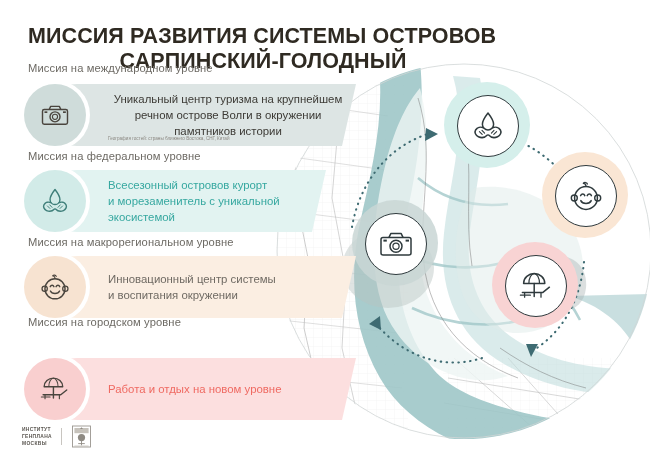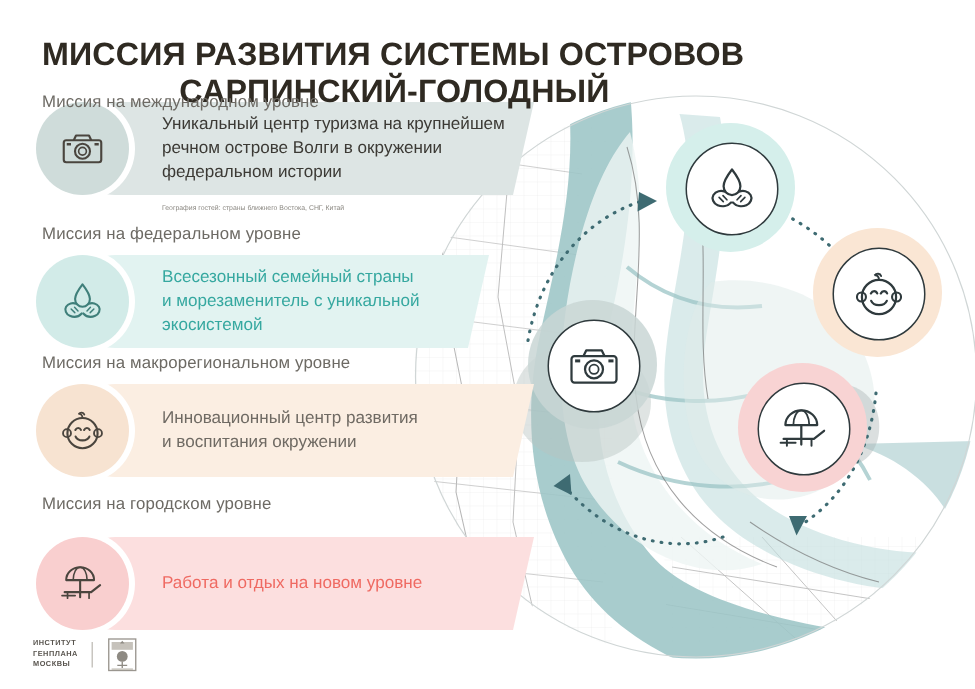--- a/index.html
+++ b/index.html
@@ -241,78 +241,78 @@
   </div>
 
   <h1 class="headline">
     <span>Миссия развития системы островов</span>
     <span class="l2">Сарпинский-Голодный</span>
   </h1>
 
   <div class="level" style="top:150px;">Миссия на федеральном уровне</div>
   <div class="level" style="top:62px;">Миссия на международном уровне</div>
   <div class="level" style="top:236px;">Миссия на макрорегиональном уровне</div>
-  <div class="level" style="top:330px;">Миссия на городском уровне</div>
-
-  <div class="card c1" style="top:68px;width:330px;">
+  <div class="level" style="top:316px;">Миссия на городском уровне</div>
+
+  <div class="card c1" style="top:84px;width:330px;text-align:center;">
     <div class="bar" style="width:290px;"></div>
     <div class="tail" style="left:296px;width:36px;"></div>
     <div class="puck">
       <svg width="30" height="26" viewBox="0 0 36 30">
         <rect x="3" y="8.4" width="30" height="17.6" rx="2" fill="none" stroke="#4a453e" stroke-width="1.7"></rect>
         <path d="M11 8.4 L12.8 4.6 L23.2 4.6 L25 8.4" fill="none" stroke="#4a453e" stroke-width="1.7" stroke-linejoin="round"></path>
         <circle cx="18" cy="17.2" r="6" fill="none" stroke="#4a453e" stroke-width="1.7"></circle>
         <circle cx="18" cy="17.2" r="3.1" fill="none" stroke="#4a453e" stroke-width="1.3"></circle>
         <rect x="5.4" y="10.6" width="3.4" height="2" fill="#4a453e"></rect>
         <rect x="27.6" y="10.6" width="3.4" height="2" fill="#4a453e"></rect>
       </svg>
     </div>
     <div class="txt">
       <span>Уникальный центр туризма на крупнейшем</span>
       <span>речном острове Волги в окружении</span>
-      <span>федеральном истории</span>
+      <span>памятников истории</span>
     </div>
   </div>
   <div class="sub" style="position:absolute;left:108px;top:136px;z-index:40;font-size:4.6px;color:#8b8882;white-space:nowrap;">География гостей: страны ближнего Востока, СНГ, Китай</div>
 
   <div class="card c2" style="top:170px;width:330px;">
     <div class="bar" style="width:260px;"></div>
     <div class="tail" style="left:266px;width:36px;"></div>
     <div class="puck">
       <svg width="30" height="30" viewBox="0 0 34 34">
         <path d="M17 4 C17 4 11.4 11.2 11.4 15.2 C11.4 18.5 13.9 21 17 21 C20.1 21 22.6 18.5 22.6 15.2 C22.6 11.2 17 4 17 4 Z" fill="none" stroke="#3f7f7a" stroke-width="1.6" stroke-linejoin="round"></path>
         <path d="M12.4 18.8 C9.6 17.6 6.2 18.4 4.6 21 C3.2 23.3 4.6 26.6 7.4 27.8 C10.6 29.2 14.2 28.4 16.4 26" fill="none" stroke="#3f7f7a" stroke-width="1.6" stroke-linecap="round"></path>
         <path d="M21.6 18.8 C24.4 17.6 27.8 18.4 29.4 21 C30.8 23.3 29.4 26.6 26.6 27.8 C23.4 29.2 19.8 28.4 17.6 26" fill="none" stroke="#3f7f7a" stroke-width="1.6" stroke-linecap="round"></path>
         <path d="M8.4 22.6 L11.2 25.4 M11 21.4 L13.6 24.2" stroke="#3f7f7a" stroke-width="1.1" stroke-linecap="round"></path>
         <path d="M25.6 22.6 L22.8 25.4 M23 21.4 L20.4 24.2" stroke="#3f7f7a" stroke-width="1.1" stroke-linecap="round"></path>
       </svg>
     </div>
     <div class="txt">
-      <span>Всесезонный семейный страны</span>
+      <span>Всесезонный островов курорт</span>
       <span>и морезаменитель с уникальной</span>
       <span>экосистемой</span>
     </div>
   </div>
 
   <div class="card c3" style="top:256px;width:330px;">
     <div class="bar" style="width:290px;"></div>
     <div class="tail" style="left:296px;width:36px;"></div>
     <div class="puck">
       <svg width="32" height="30" viewBox="0 0 36 34">
         <circle cx="18" cy="19" r="11.4" fill="none" stroke="#4a453e" stroke-width="1.6"></circle>
         <circle cx="6.3" cy="19" r="3" fill="none" stroke="#4a453e" stroke-width="1.4"></circle>
         <circle cx="29.7" cy="19" r="3" fill="none" stroke="#4a453e" stroke-width="1.4"></circle>
         <path d="M18 7.6 C18 5.4 16.4 4 15 4.6 C16.4 3 18.8 3.2 19.4 5" fill="none" stroke="#4a453e" stroke-width="1.3" stroke-linecap="round"></path>
         <path d="M12.6 16.6 C13.6 14.6 16 14.6 16.8 16.6" fill="none" stroke="#4a453e" stroke-width="1.6" stroke-linecap="round"></path>
         <path d="M19.2 16.6 C20.2 14.6 22.6 14.6 23.4 16.6" fill="none" stroke="#4a453e" stroke-width="1.6" stroke-linecap="round"></path>
         <path d="M12.8 21.6 C14.4 25.4 21.6 25.4 23.2 21.6" fill="none" stroke="#4a453e" stroke-width="1.6" stroke-linecap="round"></path>
       </svg>
     </div>
     <div class="txt">
-      <span>Инновационный центр развития</span>
+      <span>Инновационный центр системы</span>
       <span>и воспитания окружении</span>
     </div>
   </div>
 
   <div class="card c4" style="top:358px;width:330px;">
     <div class="bar" style="width:290px;"></div>
     <div class="tail" style="left:296px;width:36px;"></div>
     <div class="puck">
       <svg width="32" height="28" viewBox="0 0 36 32">
         <path d="M5.6 13.4 C5.6 7.6 10.6 3.6 16.2 3.6 C21.8 3.6 26.8 7.6 26.8 13.4 Z" fill="none" stroke="#4a453e" stroke-width="1.6" stroke-linejoin="round"></path>

